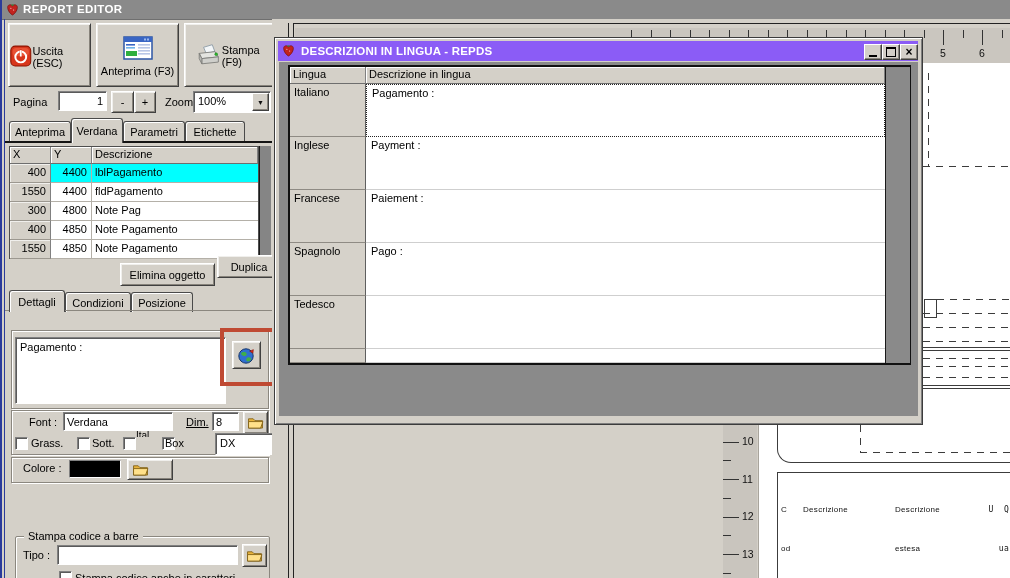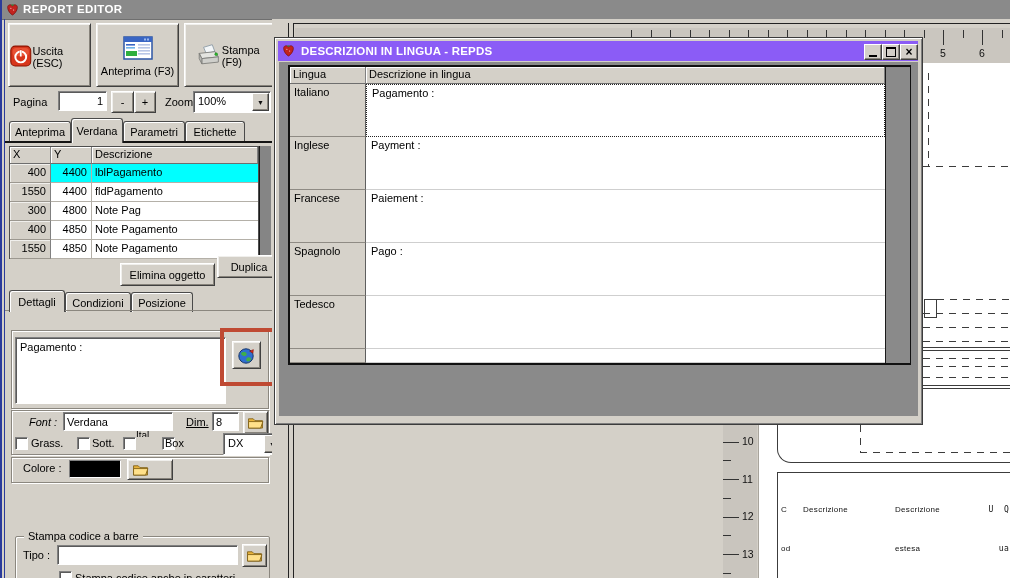--- a/index.html
+++ b/index.html
@@ -190,41 +190,41 @@
       <svg width="19" height="19" viewBox="0 0 19 19">
         <circle cx="9" cy="10" r="7.2" fill="#2f6fd0" stroke="#16366b" stroke-width="1"></circle>
         <path d="M4 7 C6 5.4 8.6 5.8 9.6 7.4 C10.4 8.8 8.4 10.4 6.6 10 C4.8 9.6 4 8.4 4 7 Z" fill="#3fae49"></path>
         <path d="M10.6 11.4 C12.4 10.8 14.4 11.8 14.2 13.2 C13.2 15.2 10.8 16 9.6 15 C8.8 13.8 9.2 12 10.6 11.4 Z" fill="#3fae49"></path>
         <path d="M12.6 5.2 L16.4 3.6 L16 7.2 Z" fill="#d42a1c" stroke="#7c120a" stroke-width="0.5"></path>
       </svg>
     </div>
     <div class="abs" style="left:215px;top:309px;width:52px;height:50px;border:4px solid #bf4a33;z-index:8;"></div>
 
     <div class="abs groove" style="left:6px;top:391px;width:256px;height:43px;"></div>
-    <span class="lbl" style="left:24px;top:397px;font-style:italic;">Font :</span>
+    <span class="lbl" style="left:24px;top:397px;">Font :</span>
     <input class="ifield" style="left: 58px; top: 393px; width: 110px; height: 19px;" value="Verdana">
     <span class="lbl" style="left:181px;top:397px;text-decoration:underline;">Dim.</span>
     <input class="ifield" style="left: 207px; top: 393px; width: 27px; height: 19px;" value="8">
     <div class="abs btn" style="left:238px;top:392px;width:23px;height:21px;">
       <svg width="17" height="13" viewBox="0 0 18 14">
         <path d="M1.5 3 h5 l2 2 h8 v8 h-15 z" fill="#e8b33c" stroke="#7c5c10" stroke-width="0.9"></path>
         <path d="M1.5 6 h15.5 l-2.5 7 h-13 z" fill="#ffe08a" stroke="#7c5c10" stroke-width="0.9"></path>
       </svg>
     </div>
     <span class="cb" style="left:10px;top:418px;"></span>
     <span class="lbl" style="left:26px;top:418px;">Grass.</span>
     <span class="cb" style="left:72px;top:418px;"></span>
     <span class="lbl" style="left:87px;top:418px;">Sott.</span>
     <span class="cb" style="left:118px;top:418px;"></span>
     <div class="abs" style="left:131px;top:411px;height:7px;overflow:hidden;font-size:10px;">
       <span>Ital</span>
     </div>
     <span class="cb" style="left:157px;top:418px;"></span>
     <span class="lbl" style="left:160px;top:418px;">Box</span>
-    <div class="abs sunken" style="left:218px;top:414px;width:58px;height:20px;">
+    <div class="abs sunken" style="left:210px;top:414px;width:58px;height:20px;padding-left:36px;">
       <span class="abs" style="left:4px;top:3px;">DX</span>
       <span class="arrbtn" style="right:1px;top:1px;width:15px;height:16px;">▼</span>
     </div>
 
     <div class="abs groove" style="left:6px;top:438px;width:256px;height:24px;"></div>
     <span class="lbl" style="left:18px;top:443px;">Colore :</span>
     <div class="abs" style="left:64px;top:441px;width:50px;height:16px;background:#000;border:1px solid;border-color:#808080 #fff #fff #808080;"></div>
     <div class="abs btn" style="left:122px;top:440px;width:40px;height:19px;justify-content:flex-start;padding-left:4px;">
       <svg width="17" height="13" viewBox="0 0 18 14">
         <path d="M1.5 3 h5 l2 2 h8 v8 h-15 z" fill="#e8b33c" stroke="#7c5c10" stroke-width="0.9"></path>

